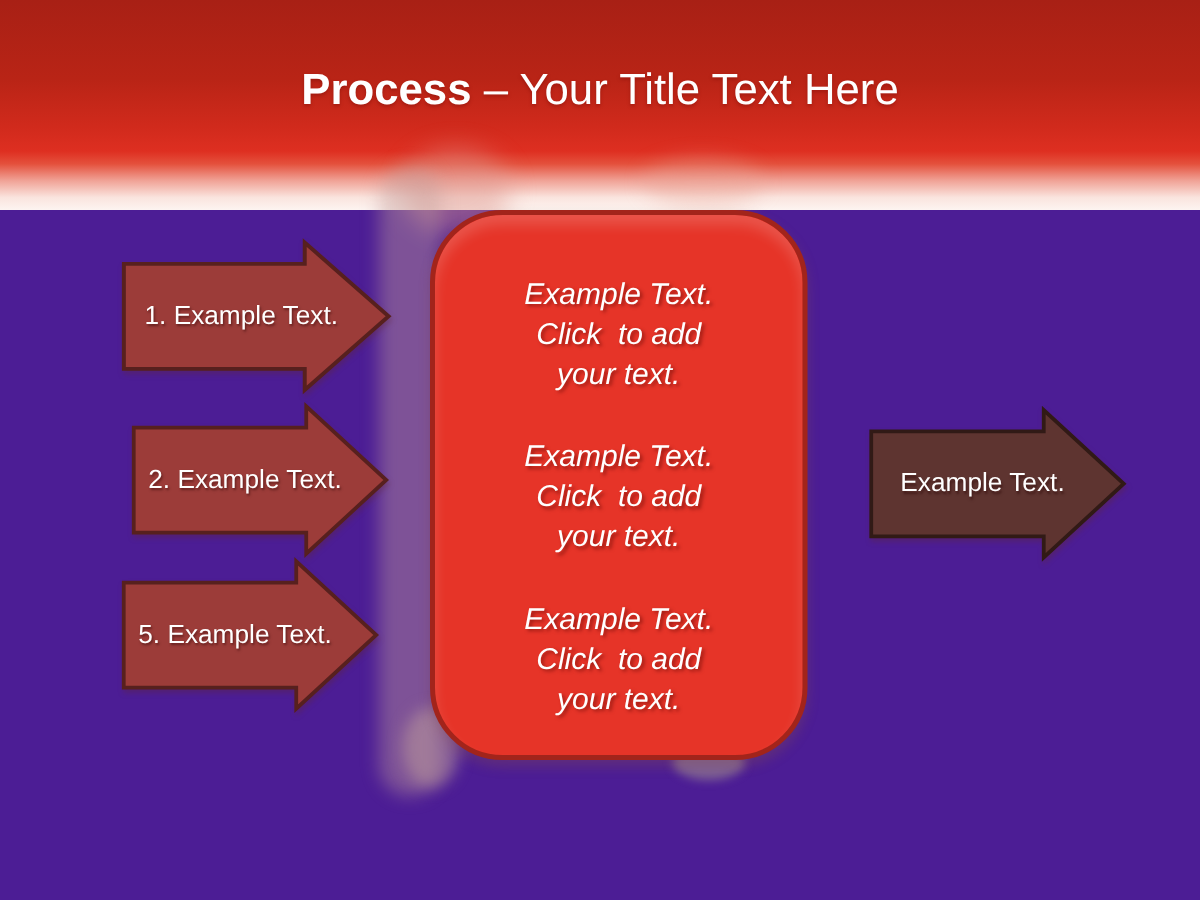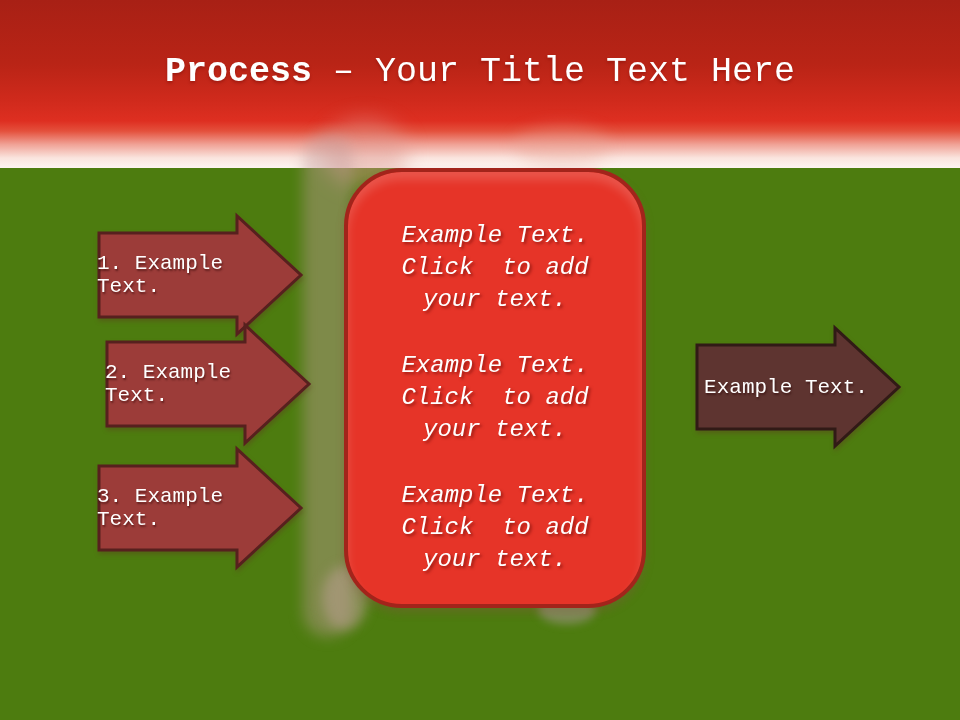--- a/index.html
+++ b/index.html
@@ -1,22 +1,22 @@
 <!DOCTYPE html>
 <html><head>
 <meta charset="utf-8">
 <style>
   html, body { margin: 0; padding: 0; background: #e9e9e9; }
   .slide {
     position: relative;
     width: 960px;
     height: 720px;
-    background: #4d7c0f;
+    background: #4c1d95;
     overflow: hidden;
-    font-family: Liberation Mono, monospace;
+    font-family: Liberation Sans, sans-serif;
   }
 
   
   .header-band {
     position: absolute;
     left: 0; top: 0;
     width: 100%; height: 168px;
     background: linear-gradient(to bottom,
       #a82015 0%,
       #b92416 38%,
@@ -103,21 +103,21 @@
     position: absolute;
     left: 0; top: 0; right: 0; bottom: 0;
     display: flex;
     align-items: center;
     justify-content: center;
     padding-right: 24px;
     color: #ffffff;
     font-size: 21px;
     text-shadow: 1px 2px 2px rgba(40, 0, 0, 0.5);
   }
-  .arrow-1 { left: 97px; top: 214px; }
+  .arrow-1 { left: 97px; top: 192px; padding-left: 10px; }
   .arrow-2 { left: 105px; top: 323px; }
   .arrow-3 { left: 97px; top: 447px; }
   .arrow-out { left: 695px; top: 326px; }
 
   
   .content-box {
     position: absolute;
     left: 344px; top: 168px;
     width: 302px; height: 440px;
     box-sizing: border-box;
@@ -168,21 +168,21 @@
     <svg viewBox="0 0 206 122" preserveAspectRatio="none">
       <polygon points="2,19 140,19 140,2 204,61 140,120 140,103 2,103"></polygon>
     </svg>
     <span class="arrow-label">2. Example Text.</span>
   </div>
 
   <div class="arrow arrow-step arrow-3">
     <svg viewBox="0 0 206 122" preserveAspectRatio="none">
       <polygon points="2,19 140,19 140,2 204,61 140,120 140,103 2,103"></polygon>
     </svg>
-    <span class="arrow-label">3. Example Text.</span>
+    <span class="arrow-label">5. Example Text.</span>
   </div>
 
   <div class="content-box">
     <div class="content-paragraph">
       <span>Example Text.</span>
       <span>Click&nbsp; to add</span>
       <span>your text.</span>
     </div>
     <div class="content-paragraph">
       <span>Example Text.</span>

